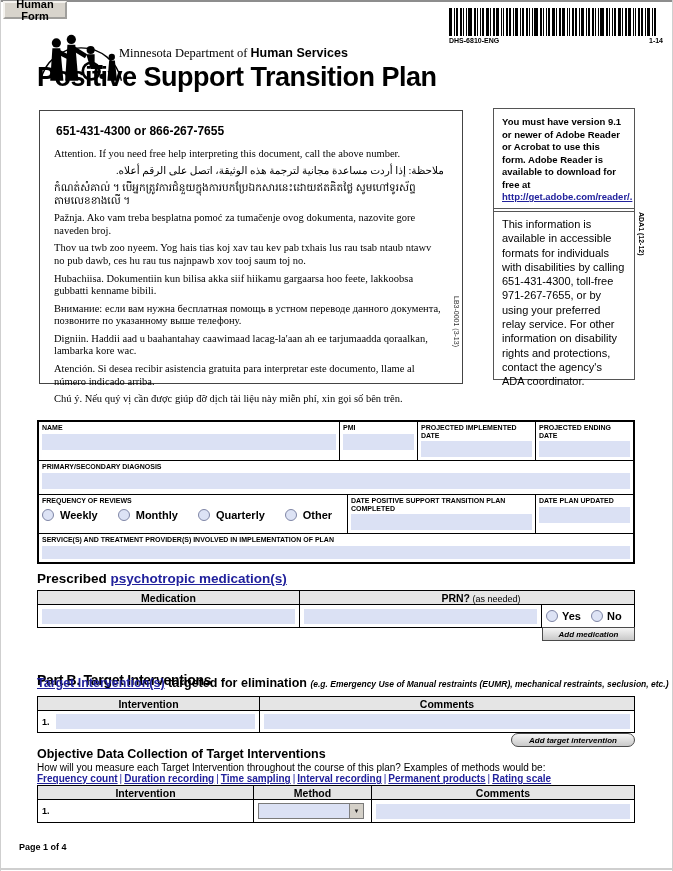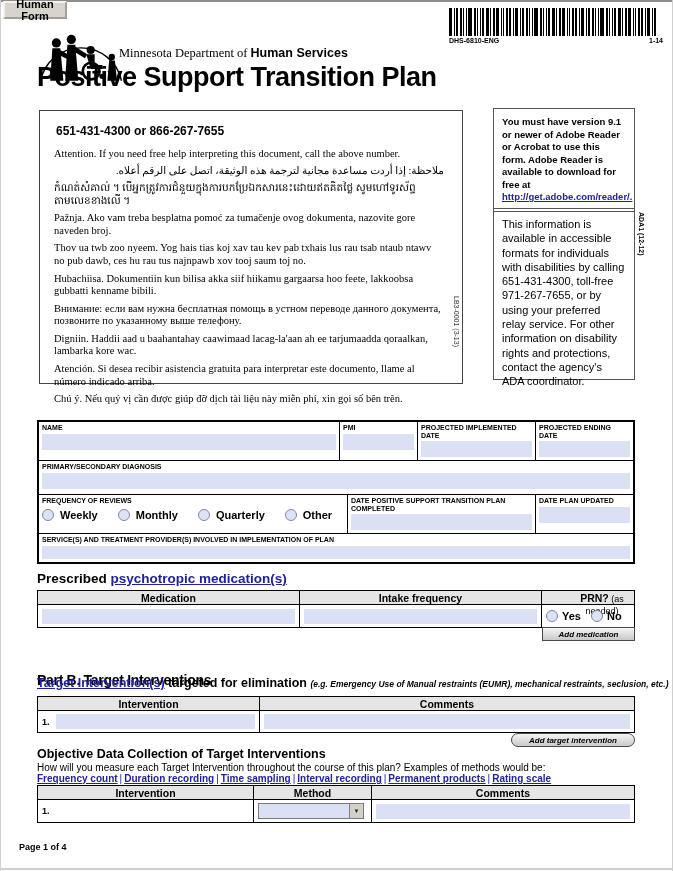--- a/index.html
+++ b/index.html
@@ -285,21 +285,20 @@
   </div>
 </div>
 
 <div class="rx-heading">
   <span>Prescribed </span><a href="#" class="navy-link">psychotropic medication(s)</a>
 </div>
 
 <div class="dtable" style="top:590px;">
   <div class="dhead" style="height:13px;">
     <div class="hcell" style="width:262px;">Medication</div>
-    <div class="hcell" style="width:242px;">Intake frequency</div>
     <div class="hcell nr" style="flex:1;margin-left:28px;"><b>PRN?</b><span class="prn-small"> (as needed)</span></div>
   </div>
   <div class="drow" style="height:22px;">
     <div class="dcell" style="width:262px;">
         <div class="input"></div>
       </div>
     <div class="dcell" style="width:242px;">
         <div class="input"></div>
       </div>
     <div class="dcell nr" style="flex:1;gap:4px;">

